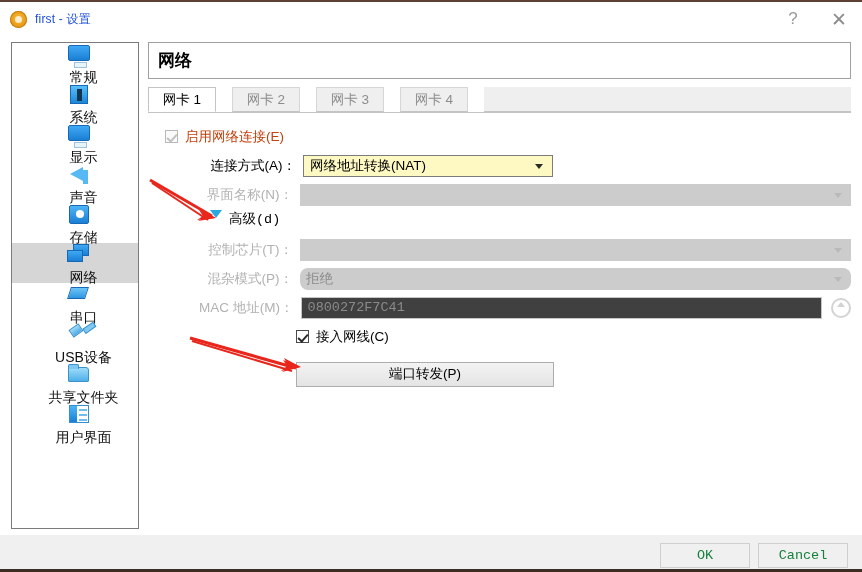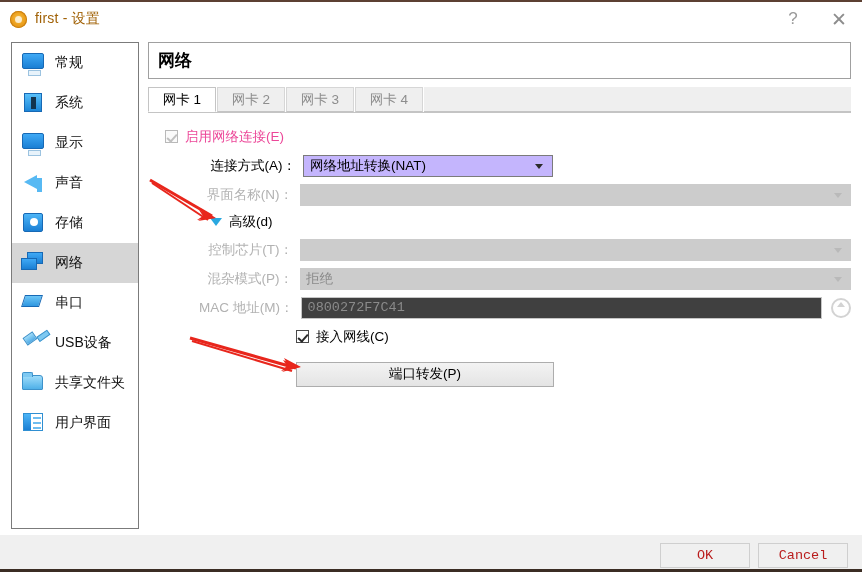--- a/index.html
+++ b/index.html
@@ -46,22 +46,22 @@
   .vbox-icon::after {
     content: "";
     position: absolute;
     left: 5px; top: 5px;
     width: 7px; height: 7px;
     border-radius: 50%;
     background: #ffffff;
     opacity: .75;
   }
   .title-text {
-    font-size: 14px;
-    color: #a16207;
+    font-size: 12px;
+    color: #1d4ed8;
     letter-spacing: .2px;
   }
   .title-btns {
     display: flex;
     align-items: center;
     height: 36px;
   }
   .title-btn {
     width: 46px;
     height: 36px;
@@ -92,20 +92,21 @@
     border: 1px solid #7b7b7b;
     box-sizing: border-box;
     overflow: hidden;
   }
   .side-item {
     height: 40px;
     display: flex;
     align-items: center;
     padding-left: 8px;
     box-sizing: border-box;
+    flex-direction: column;
   }
   .side-item.selected { background: #d6d6d6; }
   .side-label {
     margin-left: 9px;
     font-size: 14px;
     color: #111;
     white-space: nowrap;
   }
   .ico {
     width: 26px; height: 24px;
@@ -277,21 +278,21 @@
     padding: 0 12px;
     box-sizing: border-box;
     display: flex;
     align-items: center;
     justify-content: center;
     font-size: 13.5px;
     color: #8d8d8d;
     background: #efefef;
     border: 1px solid #d6d6d6;
     border-bottom: 1px solid #c4c4c4;
-    margin-right: 1px;
+    margin-right: 16px;
   }
   .tab.active {
     background: #ffffff;
     color: #000;
     border: 1px solid #c4c4c4;
     border-bottom: 1px solid #ffffff;
     position: relative;
     z-index: 2;
   }
   .tab-filler {
@@ -346,25 +347,25 @@
     position: absolute; left: 3px; top: 1px;
     width: 4px; height: 8px;
     border: solid #2b2b2b;
     border-width: 0 2px 2px 0;
     transform: rotate(42deg);
   }
   .chk-label {
     margin-left: 7px;
     font-size: 13.5px;
   }
-  .chk-label.grey { color: #ec4899; text-align: center; }
+  .chk-label.grey { color: #c2410c; text-align: center; }
 
   .combo {
     height: 22px;
-    background: #c4b5fd;
+    background: #fef9c3;
     border: 1px solid #7b7b7b;
     box-sizing: border-box;
     display: flex;
     align-items: center;
     position: relative;
     font-size: 13.5px;
     padding-left: 6px;
     color: #000;
   }
   .combo .arrow {
@@ -424,23 +425,23 @@
     content: "";
     position: absolute; left: 4px; top: 2px;
     width: 0; height: 0;
     border-left: 4px solid transparent;
     border-right: 4px solid transparent;
     border-bottom: 5px solid #d3d3d3;
   }
 
   .adv-row {
     display: flex;
-    align-items: center;
     height: 24px;
     margin-bottom: 2px;
+    font-family: Liberation Mono, monospace;
   }
   .tri {
     width: 0; height: 0;
     border-left: 6px solid transparent;
     border-right: 6px solid transparent;
     border-top: 8px solid #29a8e0;
     margin-left: 62px;
   }
   .adv-text {
     margin-left: 7px;
@@ -478,21 +479,21 @@
   }
   .footer-btn {
     width: 90px; height: 25px;
     background: #f0f0f0;
     border: 1px solid #cfcfcf;
     box-sizing: border-box;
     display: flex;
     align-items: center;
     justify-content: center;
     font-size: 13.5px;
-    color: #b91c1c;
+    color: #15803d;
     font-family: "Liberation Mono", "DejaVu Sans Mono", monospace;
   }
   .bottom-edge {
     position: absolute;
     left: 0; top: 569px;
     width: 862px; height: 3px;
     background: #3b2d24;
   }
 
   
@@ -631,21 +632,21 @@
 
       <div class="row">
         <span class="lbl">控制芯片(T)：</span>
         <span class="flatfield" style="width:562px;">
           <span class="arrow"></span>
         </span>
       </div>
 
       <div class="row">
         <span class="lbl">混杂模式(P)：</span>
-        <span class="flatfield" style="width:562px;font-family:'Liberation Sans',sans-serif;">
+        <span class="flatfield" style="width:562px;font-family:'Liberation Sans',sans-serif;border-radius:8px;">
           <span>拒绝</span>
           <span class="arrow"></span>
         </span>
       </div>
 
       <div class="row">
         <span class="lbl mono">MAC 地址(M)：</span>
         <span class="textbox" style="width:530px;">
           <span>0800272F7C41</span>
         </span>

